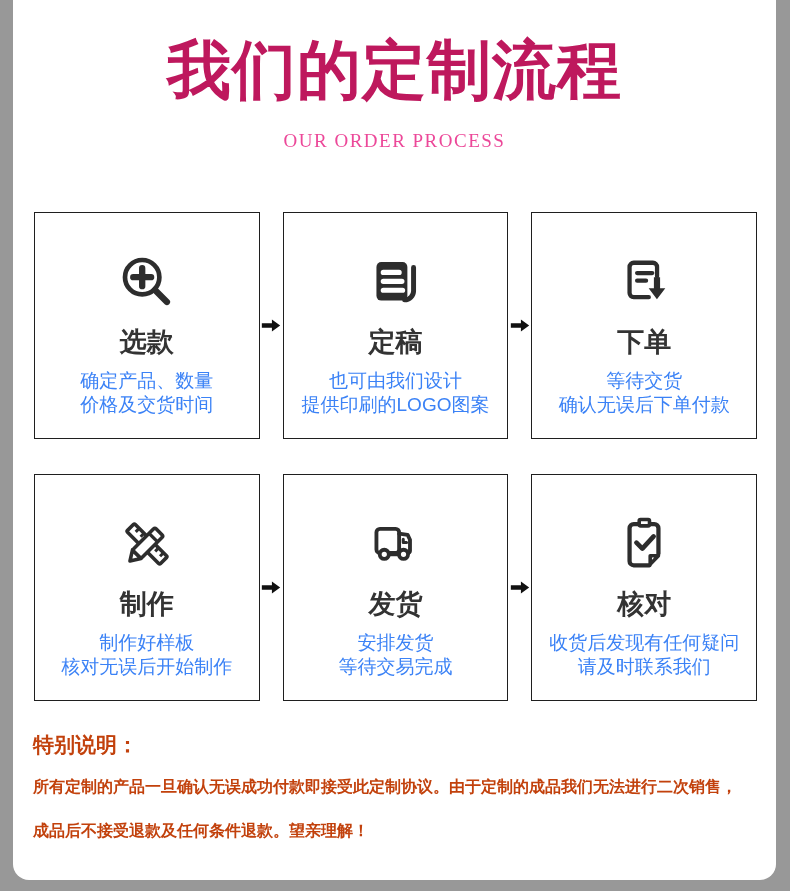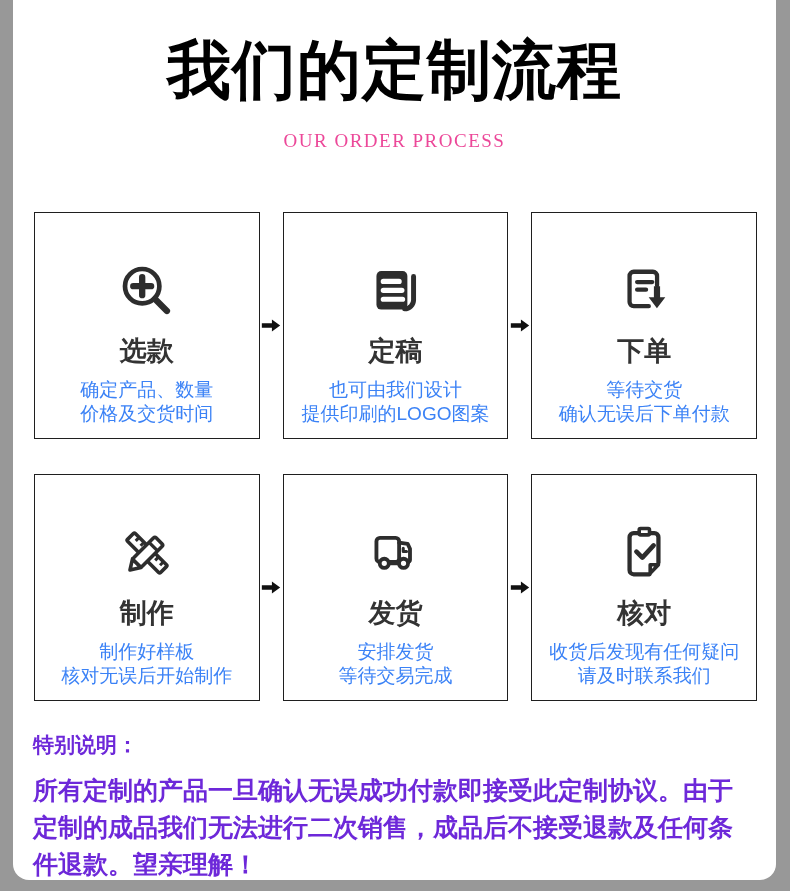--- a/index.html
+++ b/index.html
@@ -22,21 +22,21 @@
     background: #ffffff;
     border-radius: 0 0 16px 16px;
   }
 
   .page-title {
     margin-top: 34px;
     text-align: center;
     font-size: 64px;
     font-weight: bold;
     letter-spacing: 1px;
-    color: #000000;
+    color: #be185d;
     line-height: 1.15;
   }
   .page-subtitle {
     margin-top: 22px;
     text-align: center;
     font-family: "Liberation Serif", serif;
     font-size: 19px;
     letter-spacing: 1.5px;
     color: #ec4899;
   }
@@ -48,21 +48,21 @@
     grid-row-gap: 35px;
     align-items: stretch;
   }
   .step-box {
     height: 227px;
     border: 1px solid #1f1f1f;
     background: #ffffff;
     display: flex;
     flex-direction: column;
     align-items: center;
-    padding-top: 45px;
+    padding-top: 36px;
   }
   .step-icon { width: 66px; height: 66px; flex: 0 0 auto; }
   .step-icon svg { width: 66px; height: 66px; display: block; }
   .step-title {
     margin-top: 9px;
     font-size: 27px;
     font-weight: bold;
     color: #333333;
   }
   .step-desc {
@@ -76,28 +76,28 @@
 
   .arrow-cell {
     display: flex;
     align-items: center;
     justify-content: center;
   }
   .arrow-cell svg { width: 22px; height: 15px; display: block; }
 
   .notice {
     margin: 30px 22px 0 20px;
-    color: #6d28d9;
+    color: #c2410c;
     font-weight: bold;
   }
   .notice-heading { font-size: 21px; }
   .notice-body {
-    margin-top: 13px;
-    font-size: 25px;
-    line-height: 37px;
+    margin-top: 6px;
+    font-size: 16px;
+    line-height: 44px;
     max-width: 714px;
   }
 </style>
 </head>
 <body>
 
 <div class="stage">
   <div class="card">
 
     <div class="page-title">我们的定制流程</div>

